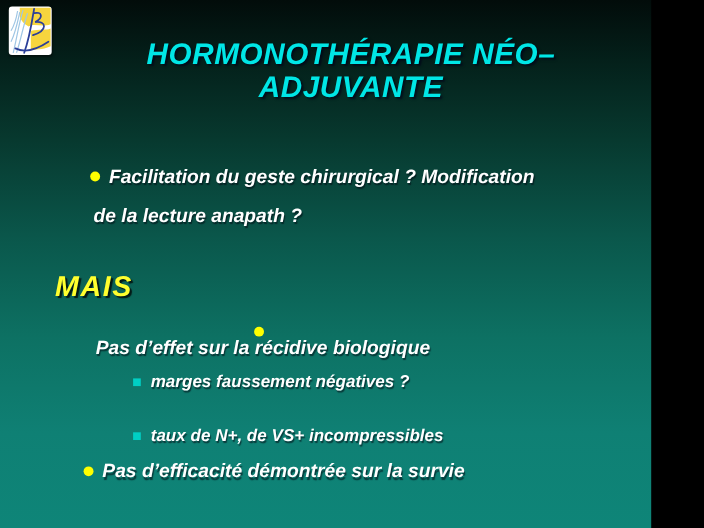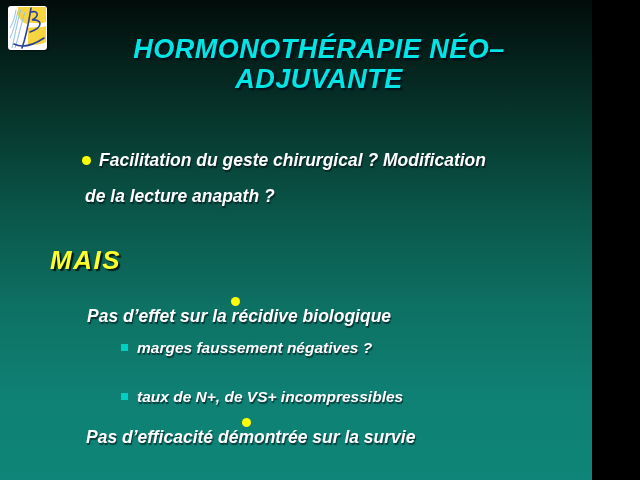--- a/index.html
+++ b/index.html
@@ -50,21 +50,21 @@
   .square{
     flex:0 0 auto;width:7px;height:7px;
     background:var(--sub-square,#00cfc4);margin-right:9px;
   }
   .r1{top:109px;left:82px;}
   .r2{top:150px;left:82px;justify-content:flex-end;}
   .r2b{top:186px;left:85px;}
   .r3{top:297px;left:87px;flex-direction:column;}
   .r4{top:338px;left:121px;text-align:center;}
   .r5{top:376px;left:121px;margin-top:11px;}
-  .r6{top:418px;left:86px;flex-direction:column;}
+  .r6{top:418px;left:76px;}
   .mais{
     position:absolute;top:246px;left:50px;right:0;
     text-align:left;
     font-size:26px;line-height:28px;letter-spacing:1.5px;
     color:var(--emphasis-color,#ffff2e);
     text-shadow:2px 2px 1px rgba(0,0,0,.75);
   }
 </style>
 </head>
 <body>

